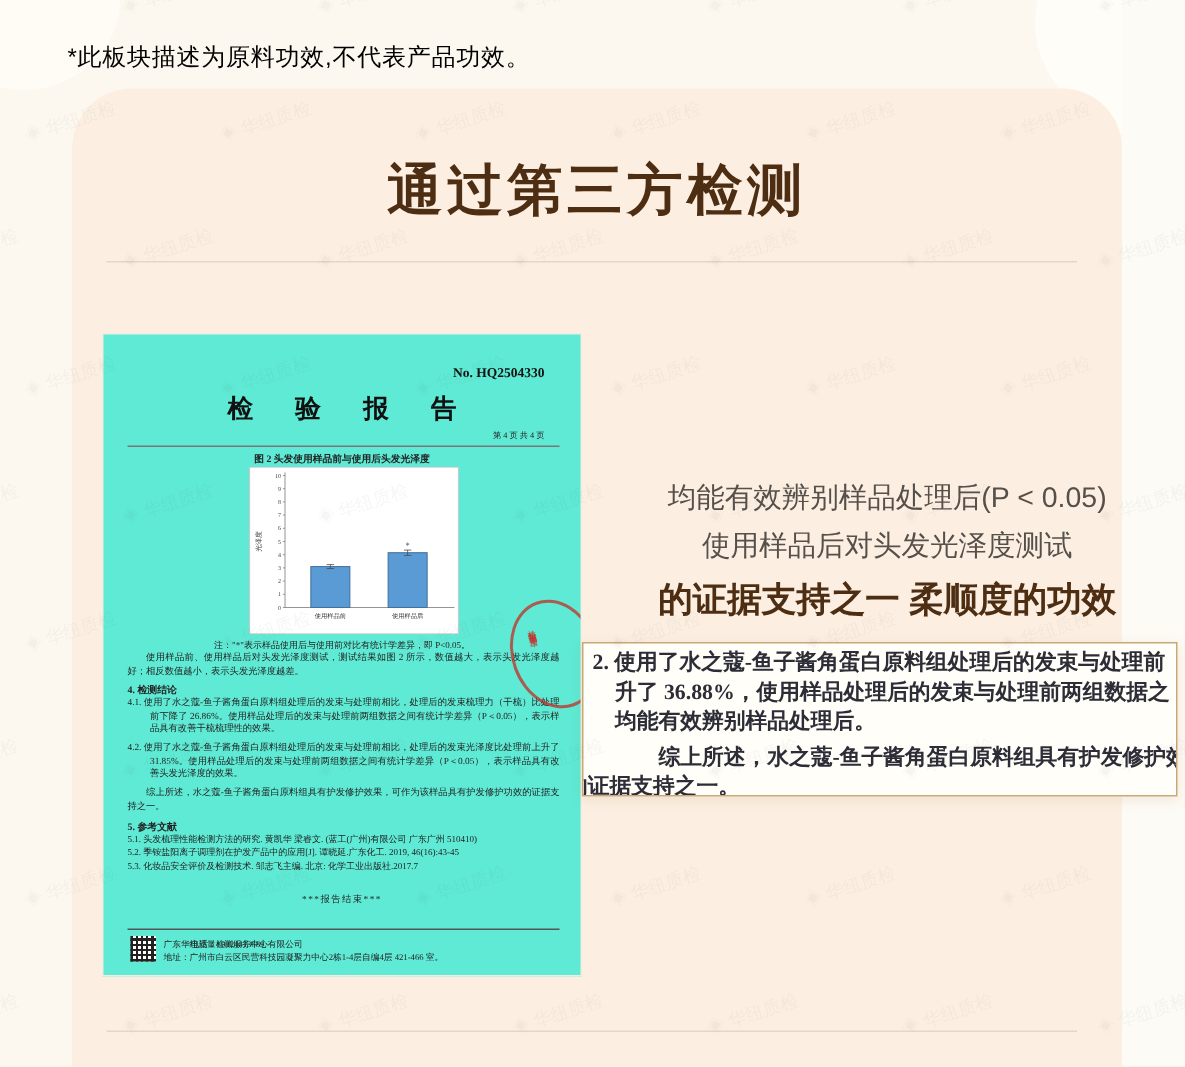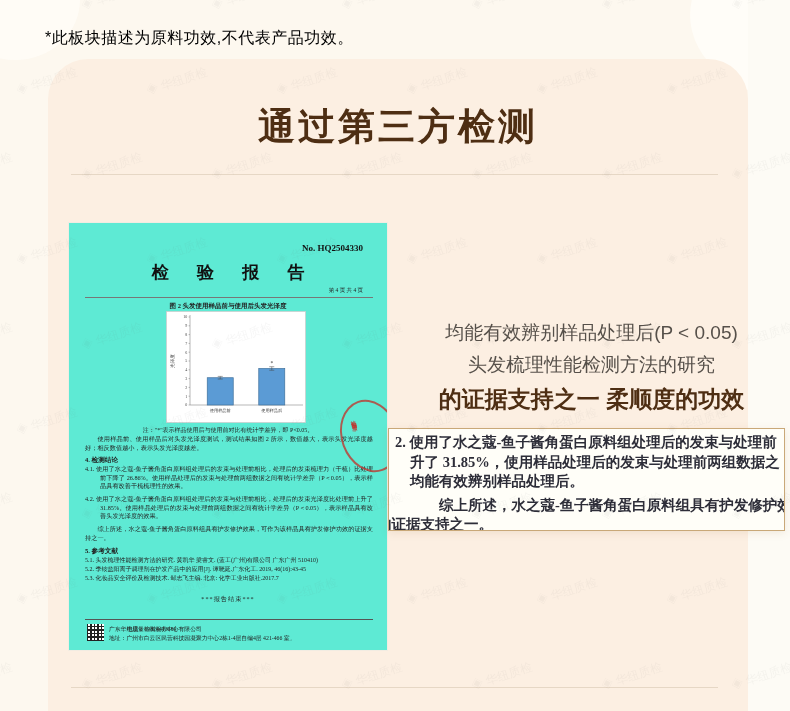--- a/index.html
+++ b/index.html
@@ -163,27 +163,27 @@
       <span class="ph">电话：19824413689</span>
     </div>
     <div class="foot-l2">地址：广州市白云区民营科技园凝聚力中心2栋1-4层自编4层 421-466 室。</div>
     <div class="stamp">
       <div class="stamp-text">检验检测专用章</div>
     </div>
   </div>
 
   <div class="summary">
     <div class="sum-l1">均能有效辨别样品处理后(P &lt; 0.05)</div>
-    <div class="sum-l2">头发梳理性能检测方法的研究</div>
+    <div class="sum-l2">使用样品后对头发光泽度测试</div>
     <div class="sum-l3">的证据支持之一 柔顺度的功效</div>
   </div>
 
   <div class="excerpt" id="excerpt">
       <div class="ex-line l0">2. 使用了水之蔻-鱼子酱角蛋白原料组处理后的发束与处理前</div>
-      <div class="ex-line l1">升了 31.85%，使用样品处理后的发束与处理前两组数据之</div>
+      <div class="ex-line l1">升了 36.88%，使用样品处理后的发束与处理前两组数据之</div>
       <div class="ex-line l2">均能有效辨别样品处理后。</div>
       <div class="ex-line l3">综上所述，水之蔻-鱼子酱角蛋白原料组具有护发修护效果</div>
       <div class="ex-line l4">的证据支持之一。</div>
     </div>
 
   <div class="divider d2"></div>
   <div class="wm-layer" id="wm">
       <span class="wm" style="left: -50px; top: -12px;">◈ 华纽质检</span>
       <span class="wm" style="left: 80px; top: -12px;">◈ 华纽质检</span>
       <span class="wm" style="left: 210px; top: -12px;">◈ 华纽质检</span>

